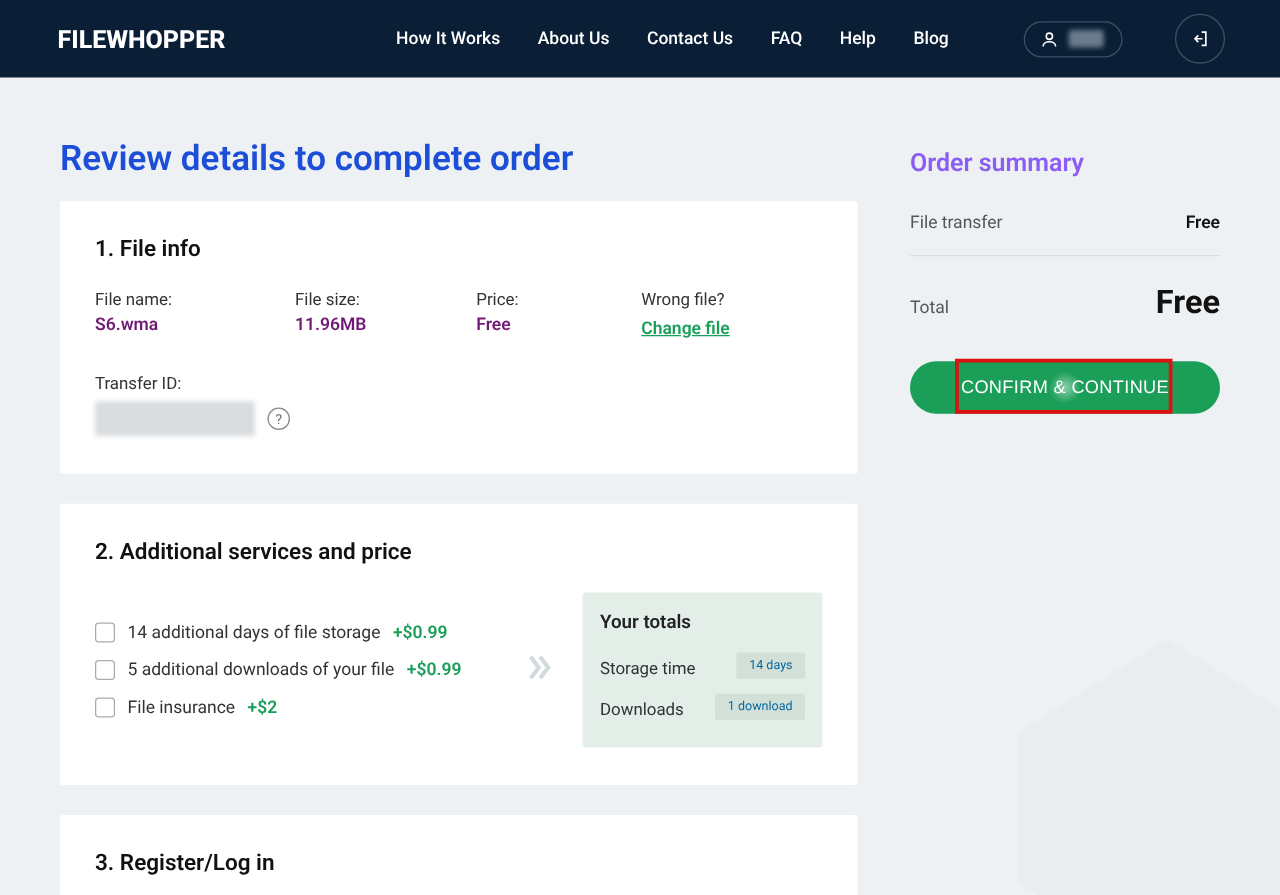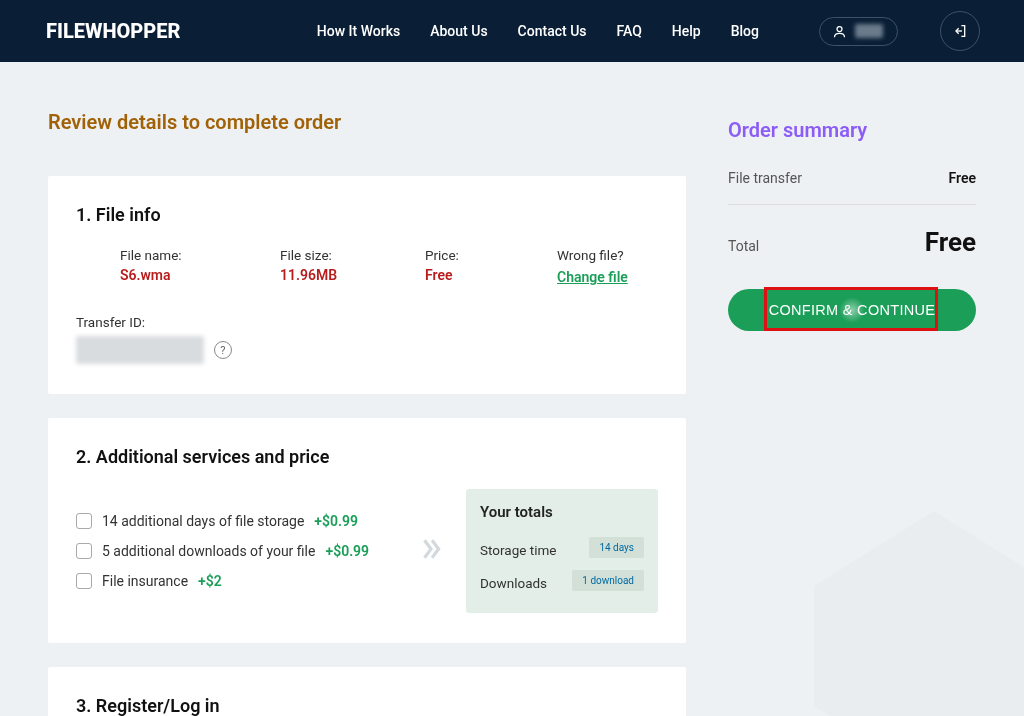--- a/index.html
+++ b/index.html
@@ -6,31 +6,31 @@
   body { font-family: -apple-system, "Segoe UI", Roboto, Arial, sans-serif; background: #eef1f3; width: 1024px; height: 716px; overflow: hidden; position: relative; }
   .header { background: #0a1f35; height: 62px; display: flex; align-items: center; padding: 0 44px 0 46px; }
   .logo { color: #fff; font-weight: 800; font-size: 20px; letter-spacing: 0; }
   .nav { margin-left: auto; display: flex; align-items: center; gap: 30px; }
   .nav a { color: #fff; text-decoration: none; font-size: 14px; font-weight: 500; }
   .user-pill { display: flex; align-items: center; gap: 8px; border: 1px solid #3b5268; border-radius: 22px; padding: 6px 14px 6px 12px; margin-left: 30px; }
   .user-pill .blur { width: 28px; height: 14px; background: #6a7b8c; filter: blur(2px); border-radius: 2px; }
   .logout-circle { width: 40px; height: 40px; border: 1px solid #3b5268; border-radius: 50%; display: flex; align-items: center; justify-content: center; margin-left: 12px; }
   .content { display: flex; align-items: flex-start; padding: 48px 48px 0 48px; gap: 42px; }
   .left-col { flex: 1; }
-  .page-title { font-size: 20px; font-weight: 600; color: #a16207; margin-bottom: 42px; }
+  .page-title { font-size: 28px; font-weight: 600; color: #1d4ed8; margin-bottom: 18px; }
   .card { background: #fff; border-radius: 2px; padding: 28px 28px 30px 28px; margin-bottom: 24px; }
   .card-title { font-size: 18px; font-weight: 600; color: #111; margin-bottom: 22px; }
-  .info-row { display: flex; gap: 0; margin-left: 44px; }
+  .info-row { display: flex; gap: 0; }
   .info-col { flex: 0 0 auto; }
   .info-col.c1 { width: 160px; }
   .info-col.c2 { width: 145px; }
   .info-col.c3 { width: 132px; }
   .info-col.c4 { }
   .info-label { font-size: 13.5px; color: #333; margin-bottom: 4px; }
-  .info-value { font-size: 14px; font-weight: 600; color: #b91c1c; }
+  .info-value { font-size: 14px; font-weight: 600; color: #701a75; }
   .change-file { color: #1a9e58; font-weight: 600; text-decoration: underline; font-size: 14px; }
   .transfer-section { margin-top: 28px; }
   .transfer-id-blur { width: 128px; height: 28px; background: #d9dcdf; filter: blur(2px); border-radius: 2px; display: inline-block; vertical-align: middle; }
   .help-circle { display: inline-flex; width: 18px; height: 18px; border: 1px solid #888; border-radius: 50%; align-items: center; justify-content: center; font-size: 11px; color: #666; margin-left: 6px; vertical-align: middle; }
   .card2-body { display: flex; align-items: center; gap: 22px; }
   .options-col { flex: 1; }
   .option-row { display: flex; align-items: center; gap: 10px; font-size: 14px; color: #333; margin-bottom: 14px; }
   .option-row input[type="checkbox"] { width: 16px; height: 16px; border: 1px solid #aaa; border-radius: 3px; appearance: none; cursor: pointer; }
   .price-tag { color: #1a9e58; font-weight: 600; }
   .arrow { color: #d3d9dd; }

